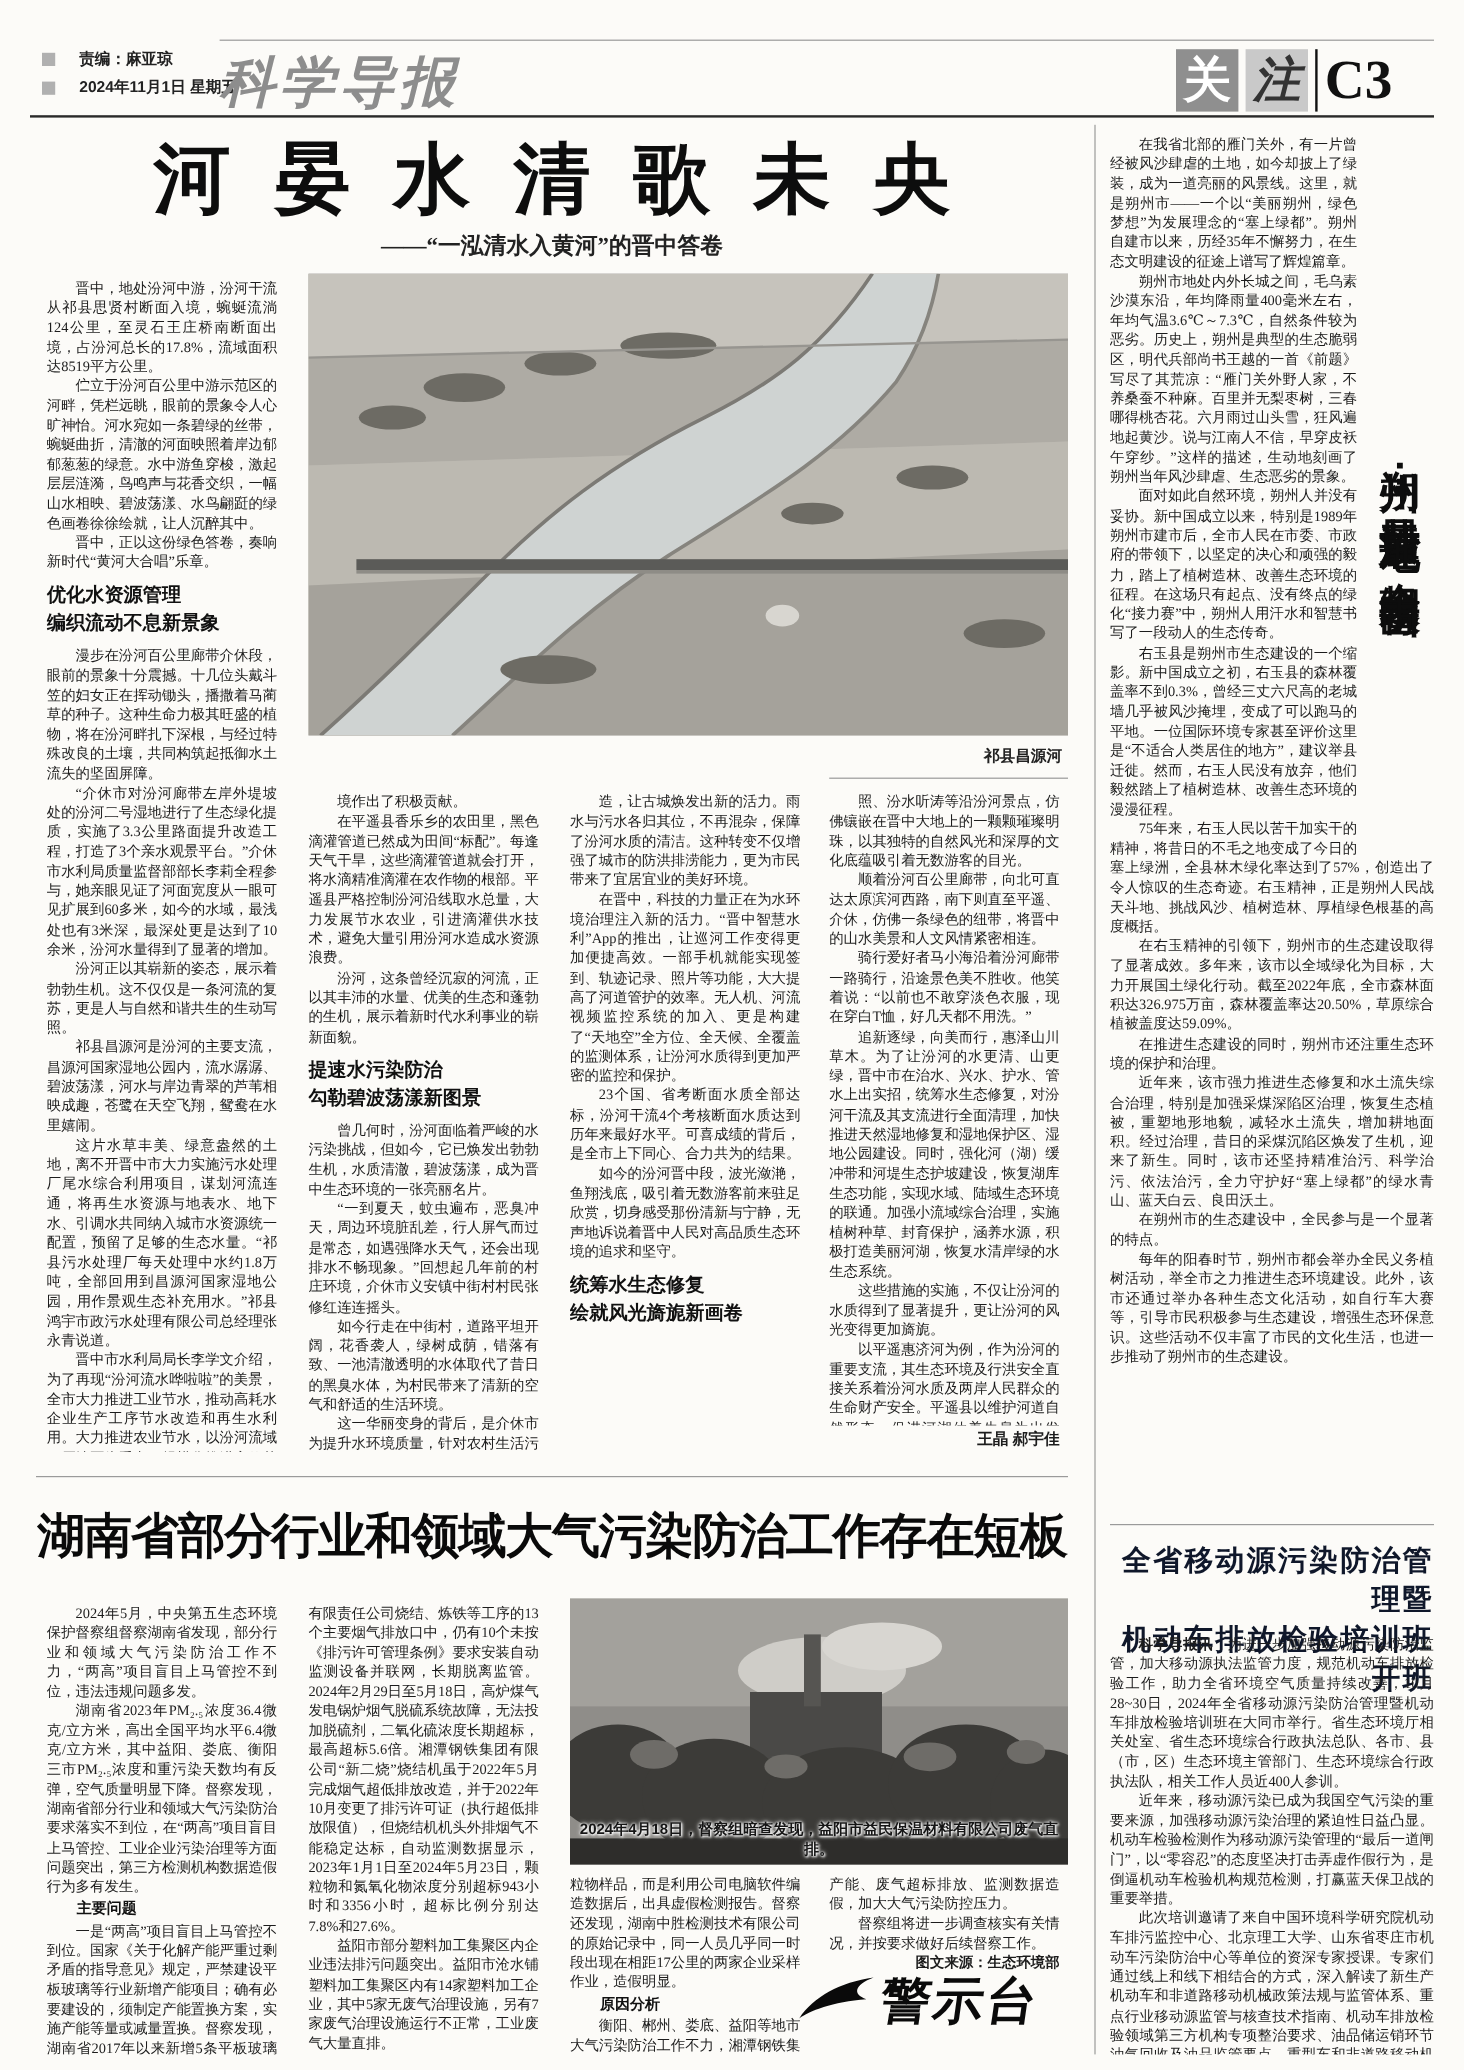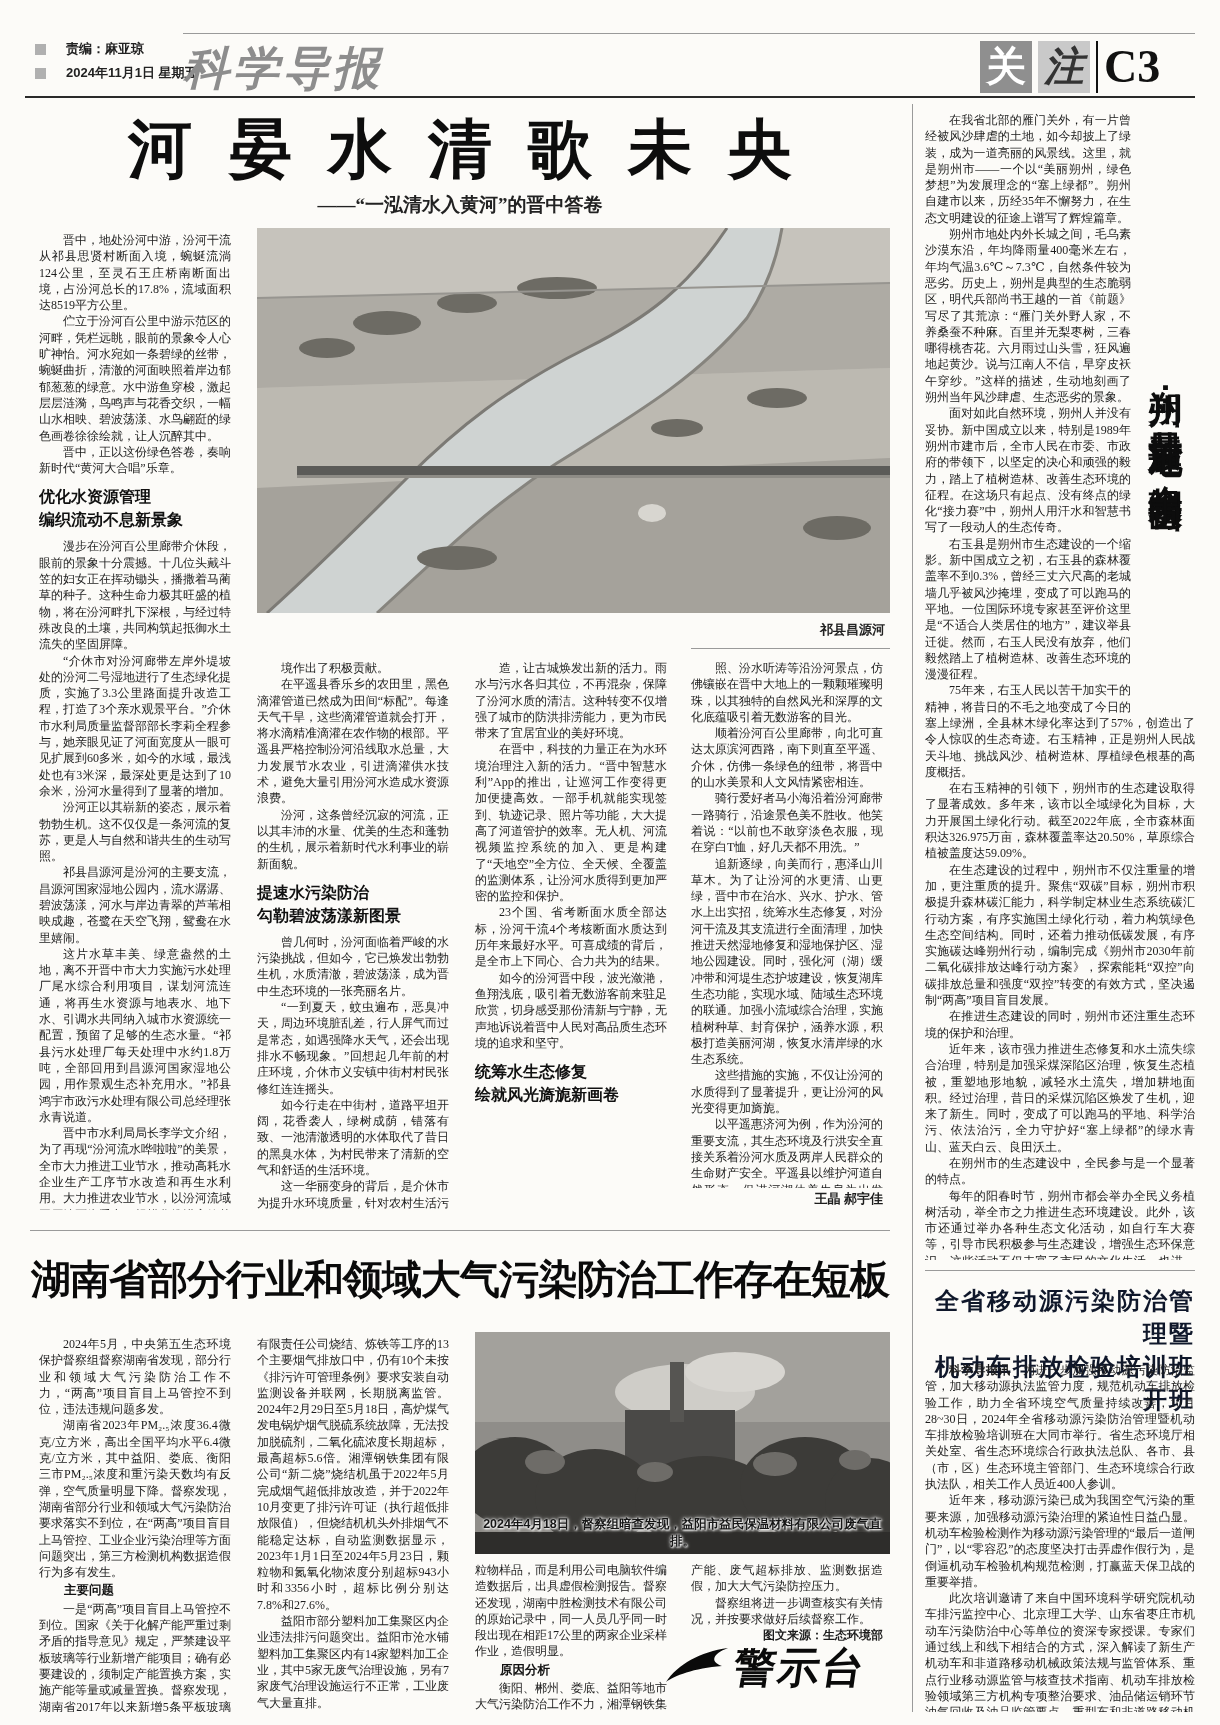--- a/index.html
+++ b/index.html
@@ -159,23 +159,22 @@
 
   <div class="col" style="left:925px;top:112px;width:270px;height:1148px;">
     <div class="float-title"></div>
     <div>
         <p class="para">在我省北部的雁门关外，有一片曾经被风沙肆虐的土地，如今却披上了绿装，成为一道亮丽的风景线。这里，就是朔州市——一个以“美丽朔州，绿色梦想”为发展理念的“塞上绿都”。朔州自建市以来，历经35年不懈努力，在生态文明建设的征途上谱写了辉煌篇章。</p>
         <p class="para">朔州市地处内外长城之间，毛乌素沙漠东沿，年均降雨量400毫米左右，年均气温3.6℃～7.3℃，自然条件较为恶劣。历史上，朔州是典型的生态脆弱区，明代兵部尚书王越的一首《前题》写尽了其荒凉：“雁门关外野人家，不养桑蚕不种麻。百里并无梨枣树，三春哪得桃杏花。六月雨过山头雪，狂风遍地起黄沙。说与江南人不信，早穿皮袄午穿纱。”这样的描述，生动地刻画了朔州当年风沙肆虐、生态恶劣的景象。</p>
         <p class="para">面对如此自然环境，朔州人并没有妥协。新中国成立以来，特别是1989年朔州市建市后，全市人民在市委、市政府的带领下，以坚定的决心和顽强的毅力，踏上了植树造林、改善生态环境的征程。在这场只有起点、没有终点的绿化“接力赛”中，朔州人用汗水和智慧书写了一段动人的生态传奇。</p>
         <p class="para">右玉县是朔州市生态建设的一个缩影。新中国成立之初，右玉县的森林覆盖率不到0.3%，曾经三丈六尺高的老城墙几乎被风沙掩埋，变成了可以跑马的平地。一位国际环境专家甚至评价这里是“不适合人类居住的地方”，建议举县迁徙。然而，右玉人民没有放弃，他们毅然踏上了植树造林、改善生态环境的漫漫征程。</p>
         <p class="para">75年来，右玉人民以苦干加实干的精神，将昔日的不毛之地变成了今日的塞上绿洲，全县林木绿化率达到了57%，创造出了令人惊叹的生态奇迹。右玉精神，正是朔州人民战天斗地、挑战风沙、植树造林、厚植绿色根基的高度概括。</p>
         <p class="para">在右玉精神的引领下，朔州市的生态建设取得了显著成效。多年来，该市以全域绿化为目标，大力开展国土绿化行动。截至2022年底，全市森林面积达326.975万亩，森林覆盖率达20.50%，草原综合植被盖度达59.09%。</p>
-        <p class="para">在生态建设的过程中，朔州市不仅注重量的增加，更注重质的提升。聚焦“双碳”目标，朔州市积极提升森林碳汇能力，科学制定林业生态系统碳汇行动方案，有序实施国土绿化行动，着力构筑绿色生态空间结构。同时，还着力推动低碳发展，有序实施碳达峰朔州行动，编制完成《朔州市2030年前二氧化碳排放达峰行动方案》，探索能耗“双控”向碳排放总量和强度“双控”转变的有效方式，坚决遏制“两高”项目盲目发展。</p>
         <p class="para">在推进生态建设的同时，朔州市还注重生态环境的保护和治理。</p>
-        <p class="para">近年来，该市强力推进生态修复和水土流失综合治理，特别是加强采煤深陷区治理，恢复生态植被，重塑地形地貌，减轻水土流失，增加耕地面积。经过治理，昔日的采煤沉陷区焕发了生机，迎来了新生。同时，变成了可以跑马的平地、科学治污、依法治污，全力守护好“塞上绿都”的绿水青山、蓝天白云、良田沃土。</p>
+        <p class="para">近年来，该市强力推进生态修复和水土流失综合治理，特别是加强采煤深陷区治理，恢复生态植被，重塑地形地貌，减轻水土流失，增加耕地面积。经过治理，昔日的采煤沉陷区焕发了生机，迎来了新生。同时，该市还坚持精准治污、科学治污、依法治污，全力守护好“塞上绿都”的绿水青山、蓝天白云、良田沃土。</p>
         <p class="para">在朔州市的生态建设中，全民参与是一个显著的特点。</p>
         <p class="para">每年的阳春时节，朔州市都会举办全民义务植树活动，举全市之力推进生态环境建设。此外，该市还通过举办各种生态文化活动，如自行车大赛等，引导市民积极参与生态建设，增强生态环保意识。这些活动不仅丰富了市民的文化生活，也进一步推动了朔州市的生态建设。</p>
       </div>
   </div>
   <div class="abs vtitle" style="left:1136px;top:118px;height:600px;text-align:center;">朔州：昔日黄沙肆虐地 今朝绿水映青山</div>
 
   <div class="rule-light" style="left:30px;top:1230px;width:860px;height:1px;"></div>
   <div class="rule-light" style="left:925px;top:1270px;width:270px;height:1px;"></div>
 
   <div class="abs bl-title" style="left:30px;top:1252px;width:860px;text-align:center;">湖南省部分行业和领域大气污染防治工作存在短板</div>

